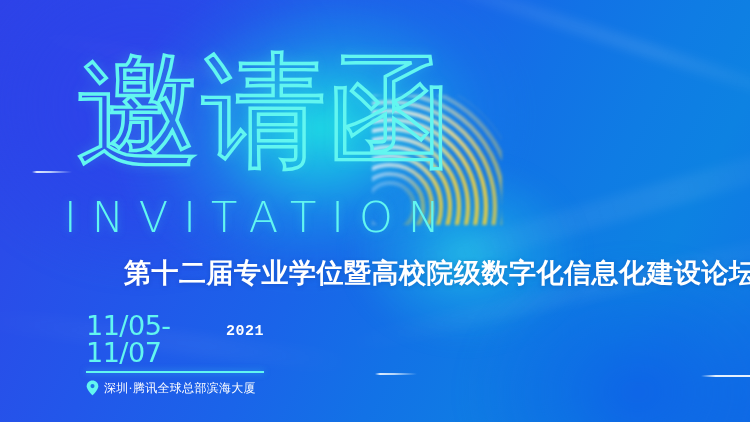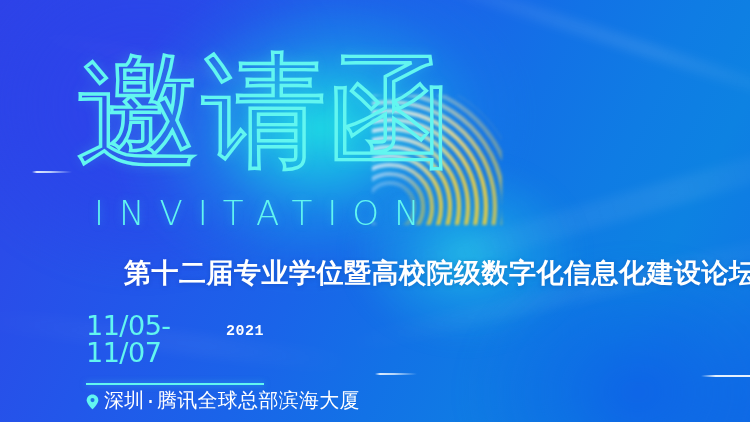--- a/index.html
+++ b/index.html
@@ -144,23 +144,23 @@
     font-weight: 400;
     color: transparent;
     -webkit-text-stroke: 3.4px #62f6f0;
     text-shadow: 0 0 14px rgba(70,240,235,0.30);
     white-space: nowrap;
     font-family: "DejaVu Sans", "Liberation Sans", sans-serif;
   }
 
   .invitation {
     position: absolute;
-    left: 94px;
+    left: 64px;
     top: 196px;
-    font-size: 34px;
+    font-size: 43px;
     line-height: 1;
     letter-spacing: 15px;
     color: #62f6f0;
     font-weight: 300;
     white-space: nowrap;
     font-family: "DejaVu Sans", "Liberation Sans", sans-serif;
     text-shadow: 0 0 9px rgba(70,240,235,0.35);
   }
 
   .subtitle {
@@ -182,21 +182,21 @@
   .date-block {
     position: absolute;
     left: 86px;
     top: 312px;
     width: 178px;
   }
   .date-row {
     display: flex;
     align-items: baseline;
     gap: 9px;
-    padding-bottom: 17px;
+    padding-bottom: 5px;
   }
   .date-main {
     font-size: 27px;
     line-height: 1;
     color: #62f6f0;
     font-weight: 400;
     letter-spacing: -0.5px;
     font-family: "DejaVu Sans", "Liberation Sans", sans-serif;
   }
   .date-year {
@@ -214,27 +214,27 @@
     box-shadow: 0 0 6px rgba(80,240,235,0.5);
   }
   .venue-row {
     display: flex;
     align-items: center;
     gap: 5px;
     margin-top: 7px;
   }
   .pin-icon { width: 13px; height: 16px; flex: 0 0 auto; display:block; }
   .venue-text {
-    font-size: 20px;
+    font-size: 12px;
     line-height: 1;
     color: #ffffff;
     font-weight: 400;
     letter-spacing: 0.3px;
     white-space: nowrap;
-    font-family: Liberation Mono, monospace;
+    font-family: Liberation Serif, serif;
   }
 </style>
 </head>
 <body>
 
 <div id="poster">
 
   <div class="bg-base"></div>
   <div class="bg-deep-tl"></div>
   <div class="bg-cyan-glow"></div>

